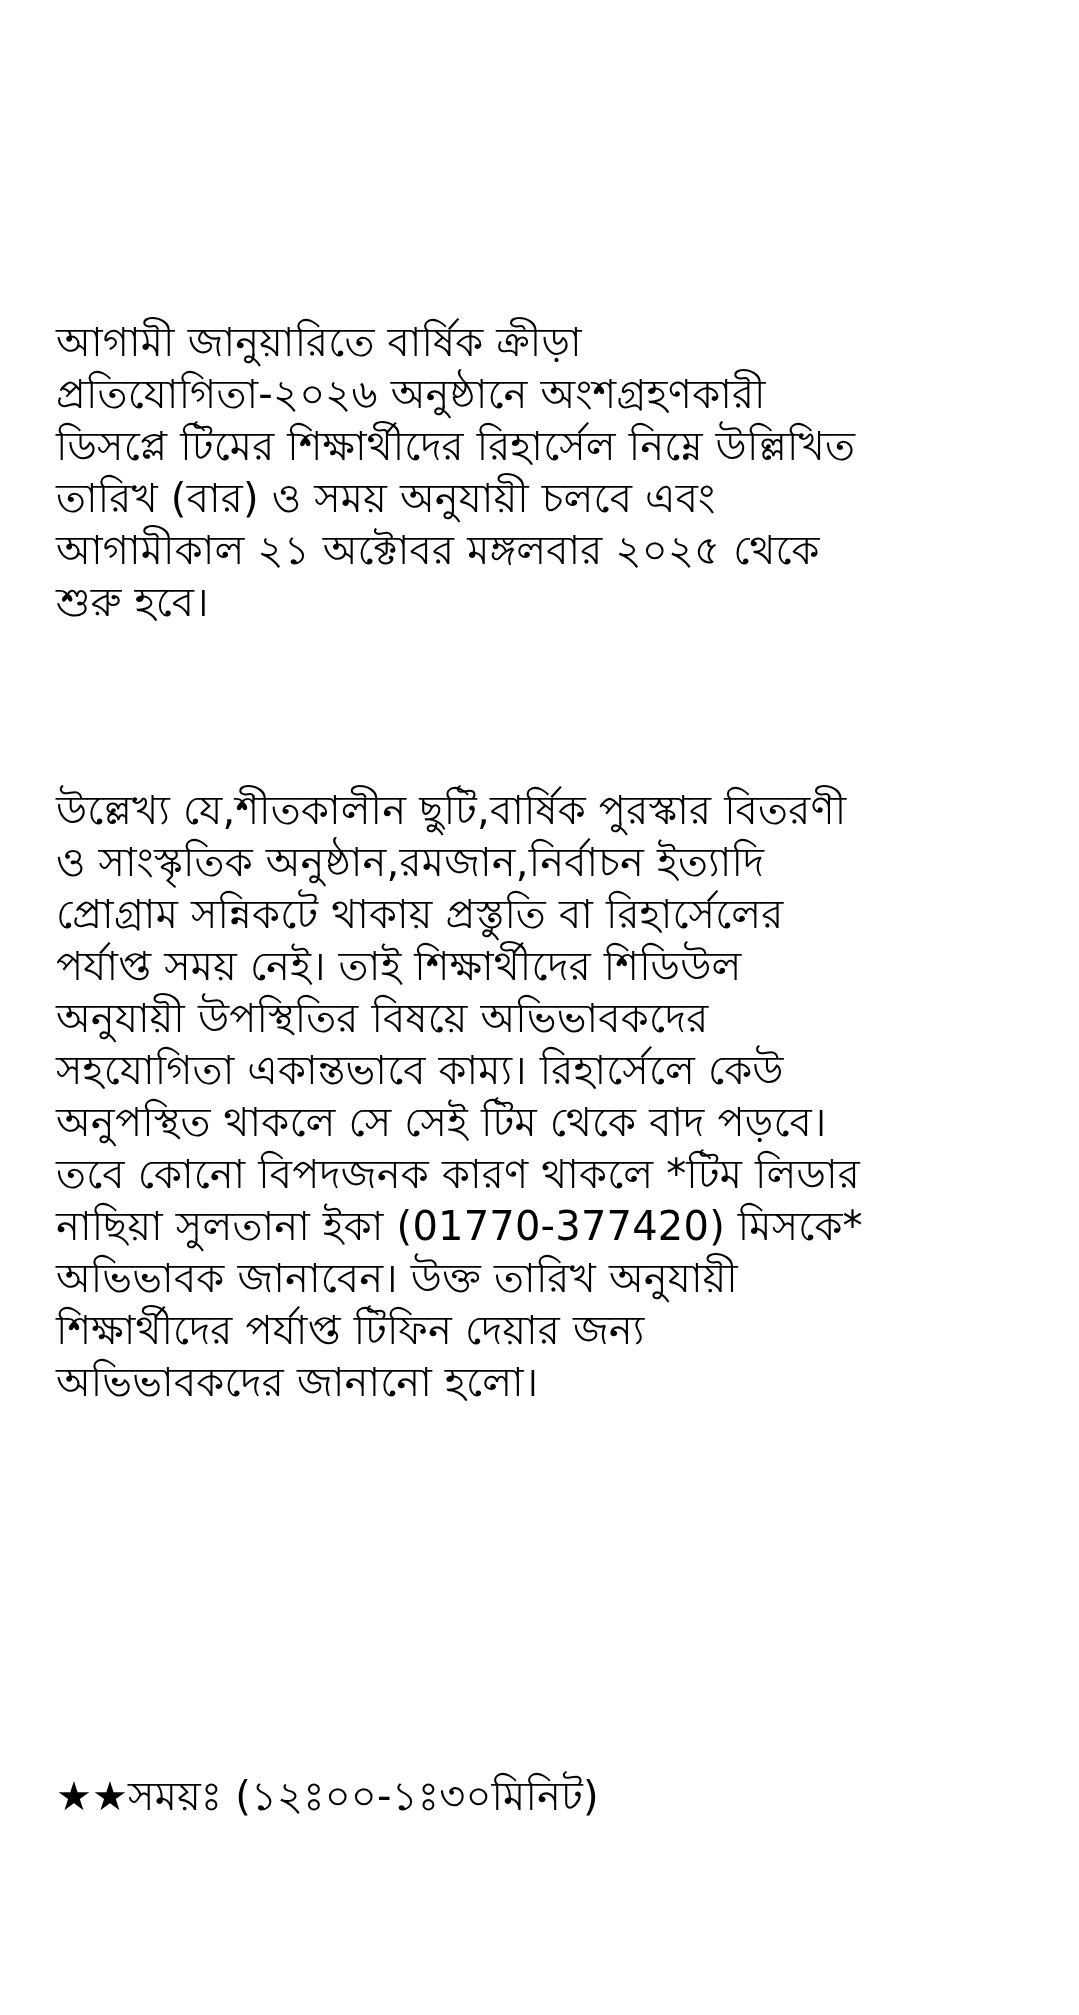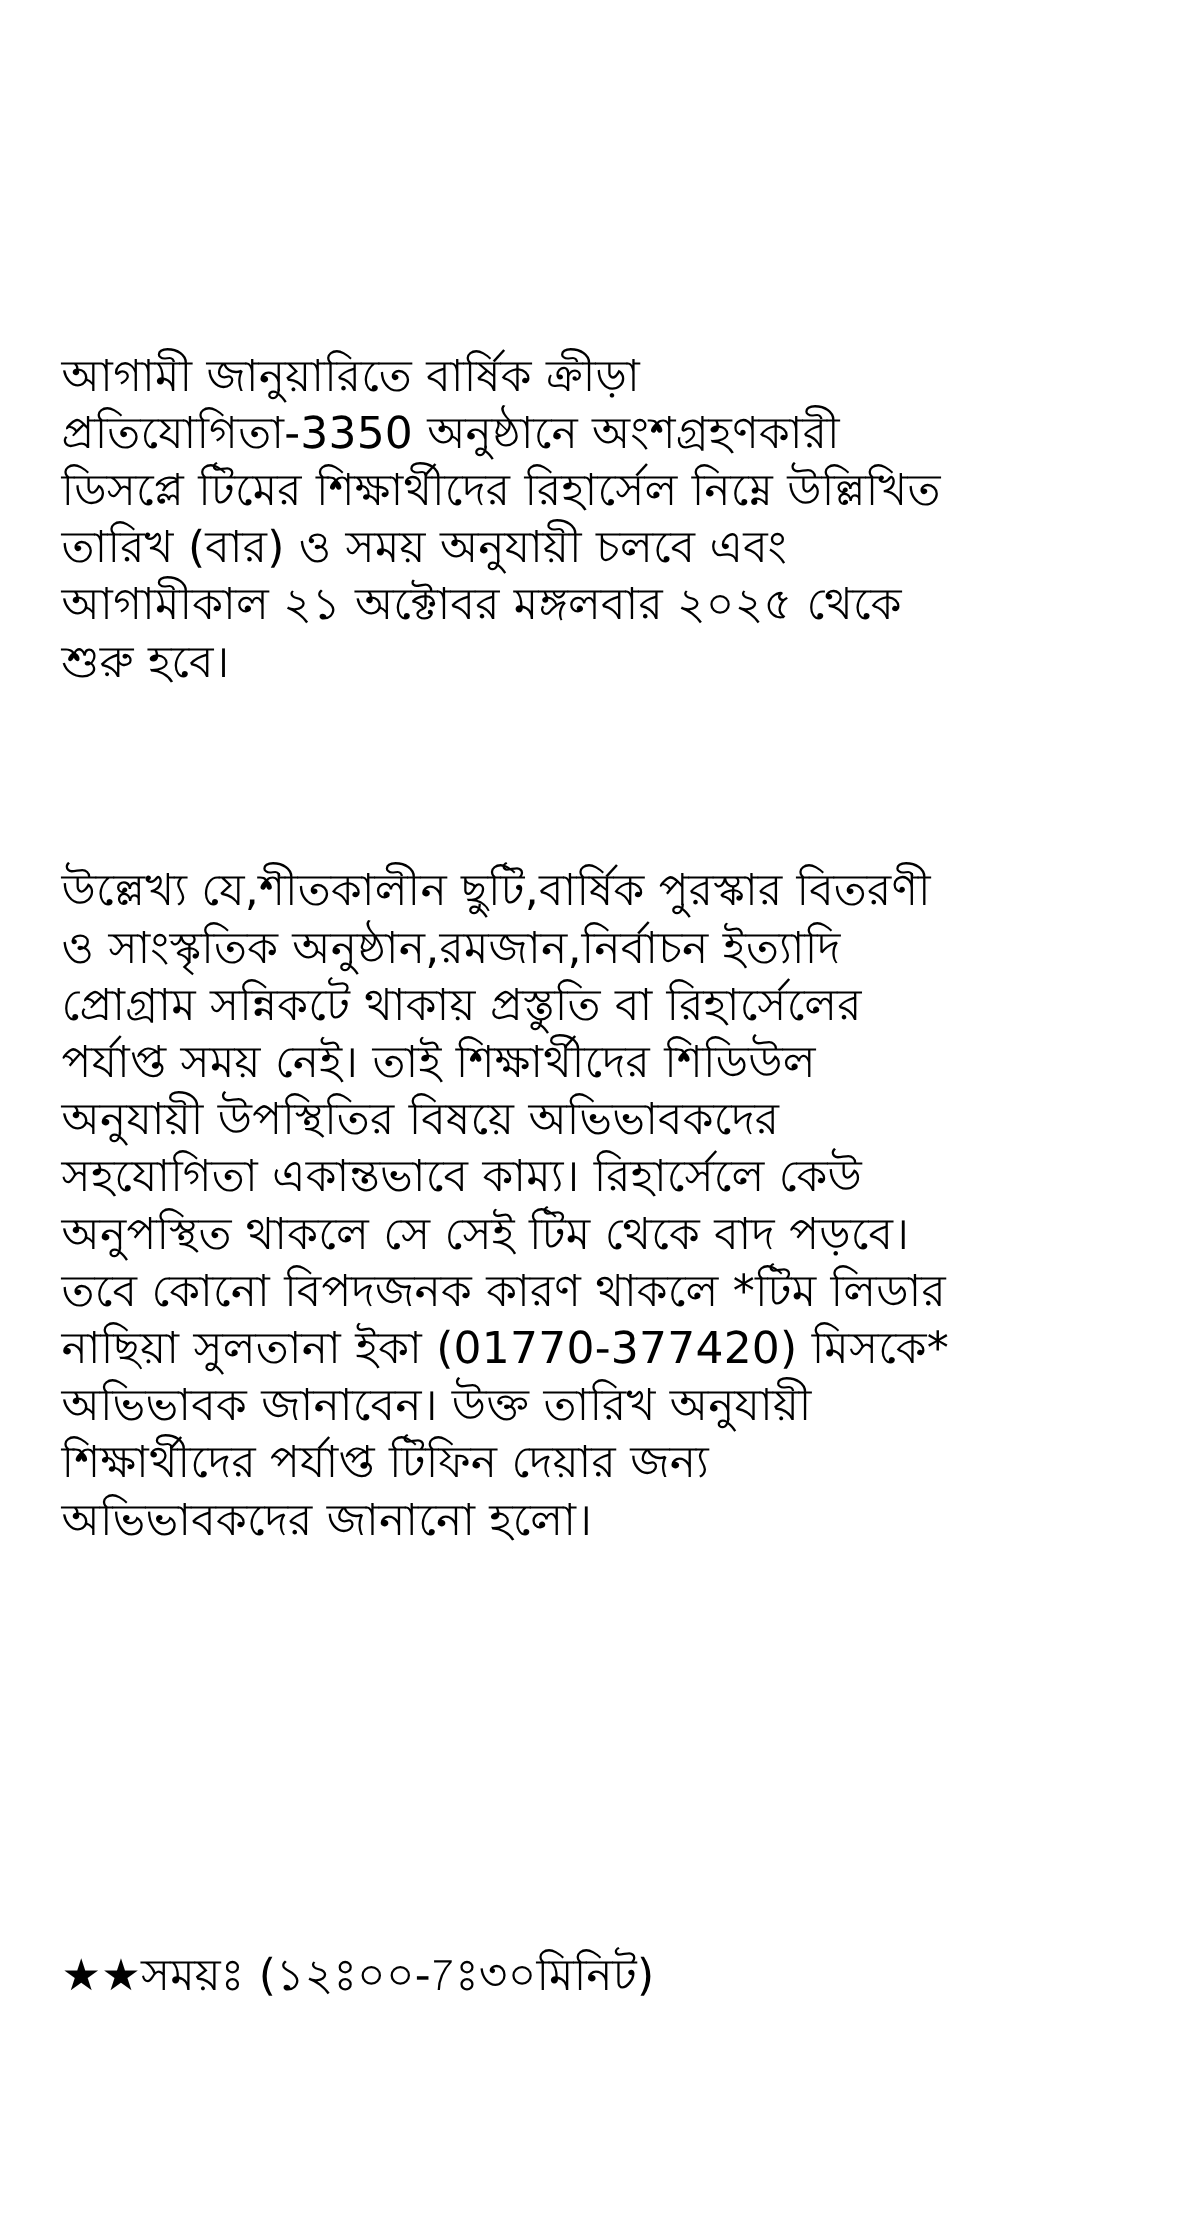--- a/index.html
+++ b/index.html
@@ -43,42 +43,42 @@
   }
 </style>
 </head>
 <body>
 
 <div class="page">
   <div class="notice-body">
 
 
     <p class="para">আগামী জানুয়ারিতে বার্ষিক ক্রীড়া
-প্রতিযোগিতা-3350 অনুষ্ঠানে অংশগ্রহণকারী
+প্রতিযোগিতা-২০২৬ অনুষ্ঠানে অংশগ্রহণকারী
 ডিসপ্লে টিমের শিক্ষার্থীদের রিহার্সেল নিম্নে উল্লিখিত
 তারিখ (বার) ও সময় অনুযায়ী চলবে এবং
 আগামীকাল ২১ অক্টোবর মঙ্গলবার ২০২৫ থেকে
 শুরু হবে।</p>
 
     <p class="para">উল্লেখ্য যে,শীতকালীন ছুটি,বার্ষিক পুরস্কার বিতরণী
 ও সাংস্কৃতিক অনুষ্ঠান,রমজান,নির্বাচন ইত্যাদি
 প্রোগ্রাম সন্নিকটে থাকায় প্রস্তুতি বা রিহার্সেলের
 পর্যাপ্ত সময় নেই। তাই শিক্ষার্থীদের শিডিউল
 অনুযায়ী উপস্থিতির বিষয়ে অভিভাবকদের
 সহযোগিতা একান্তভাবে কাম্য। রিহার্সেলে কেউ
 অনুপস্থিত থাকলে সে সেই টিম থেকে বাদ পড়বে।
 তবে কোনো বিপদজনক কারণ থাকলে *টিম লিডার
 নাছিয়া সুলতানা ইকা (01770-377420) মিসকে*
 অভিভাবক জানাবেন। উক্ত তারিখ অনুযায়ী
 শিক্ষার্থীদের পর্যাপ্ত টিফিন দেয়ার জন্য
 অভিভাবকদের জানানো হলো।</p>
 
     <div class="spacer-line"></div>
 
-    <p class="time-line">★★সময়ঃ (১২ঃ০০-7ঃ৩০মিনিট)</p>
+    <p class="time-line">★★সময়ঃ (১২ঃ০০-১ঃ৩০মিনিট)</p>
 
     
 
     
 
     
 
     
 
   </div>

